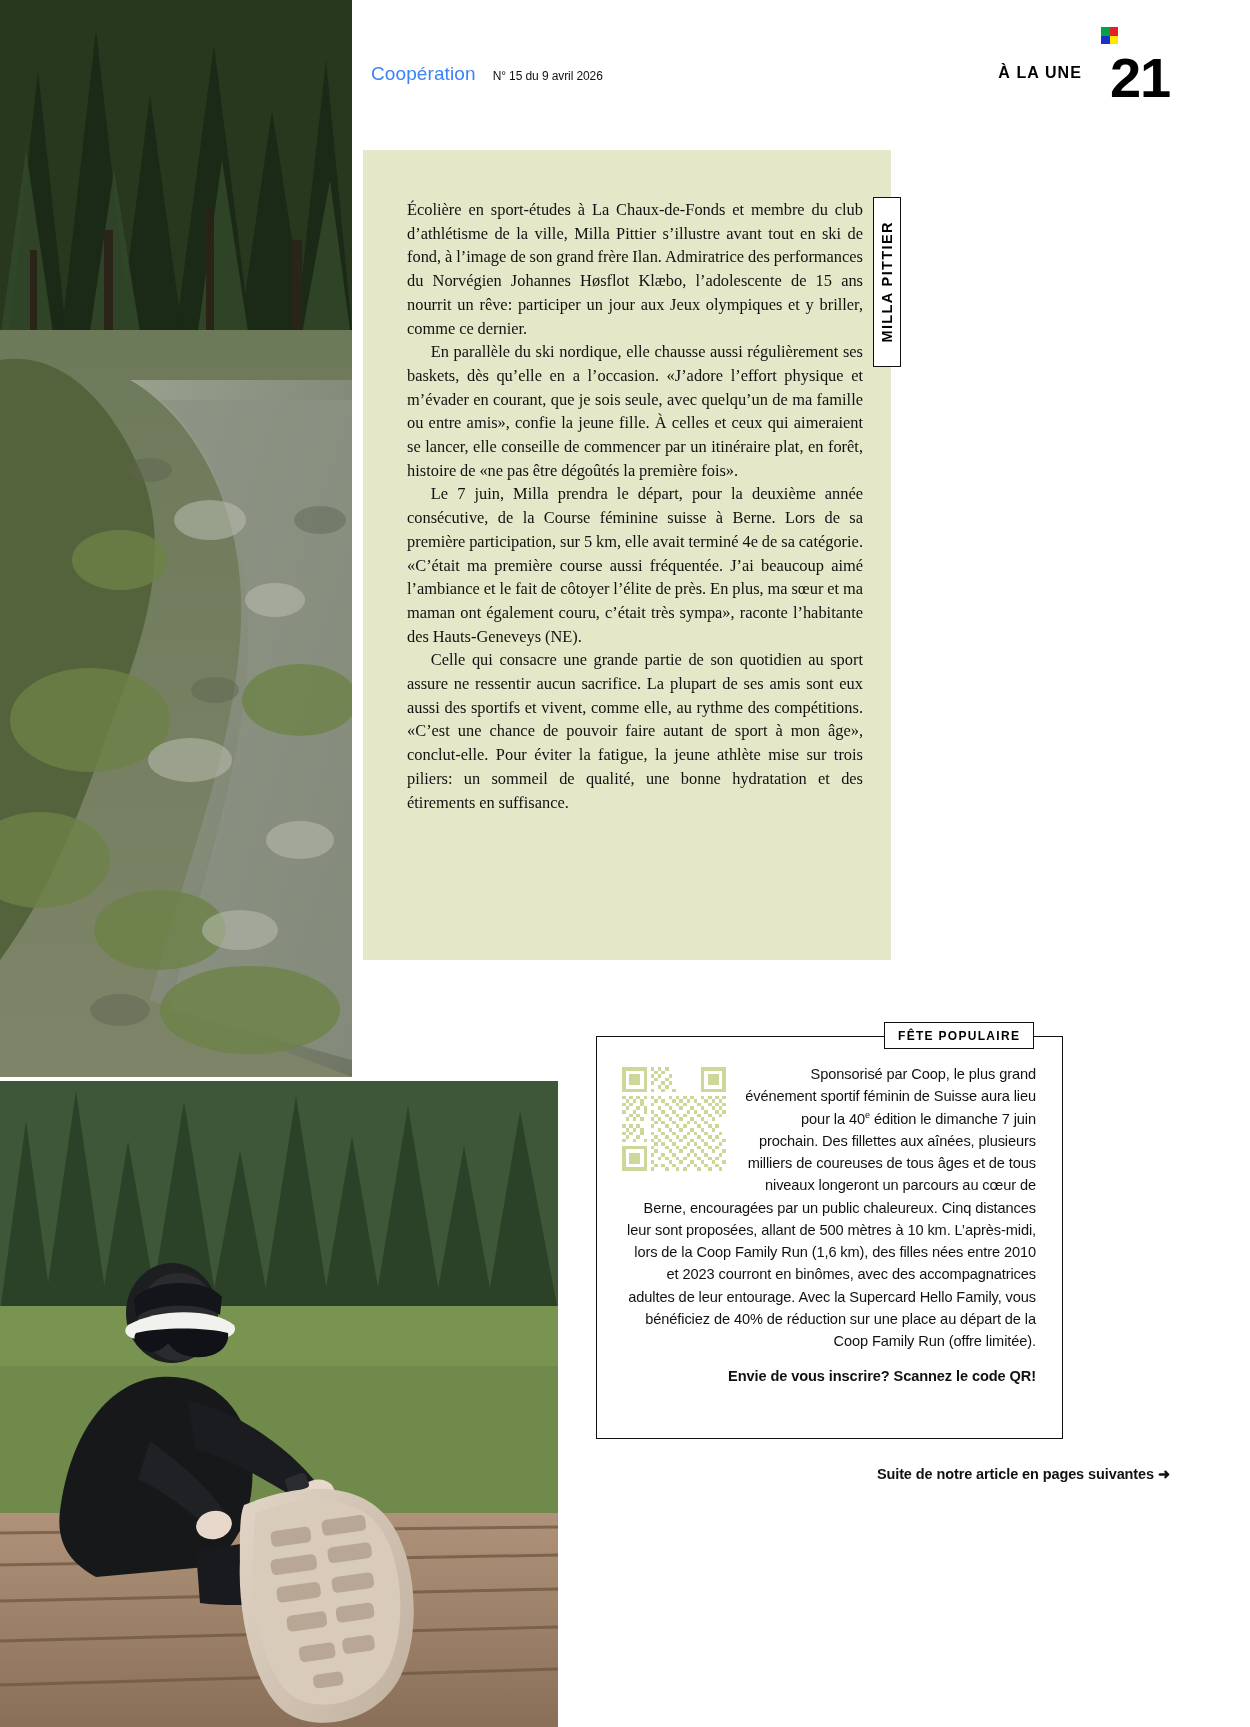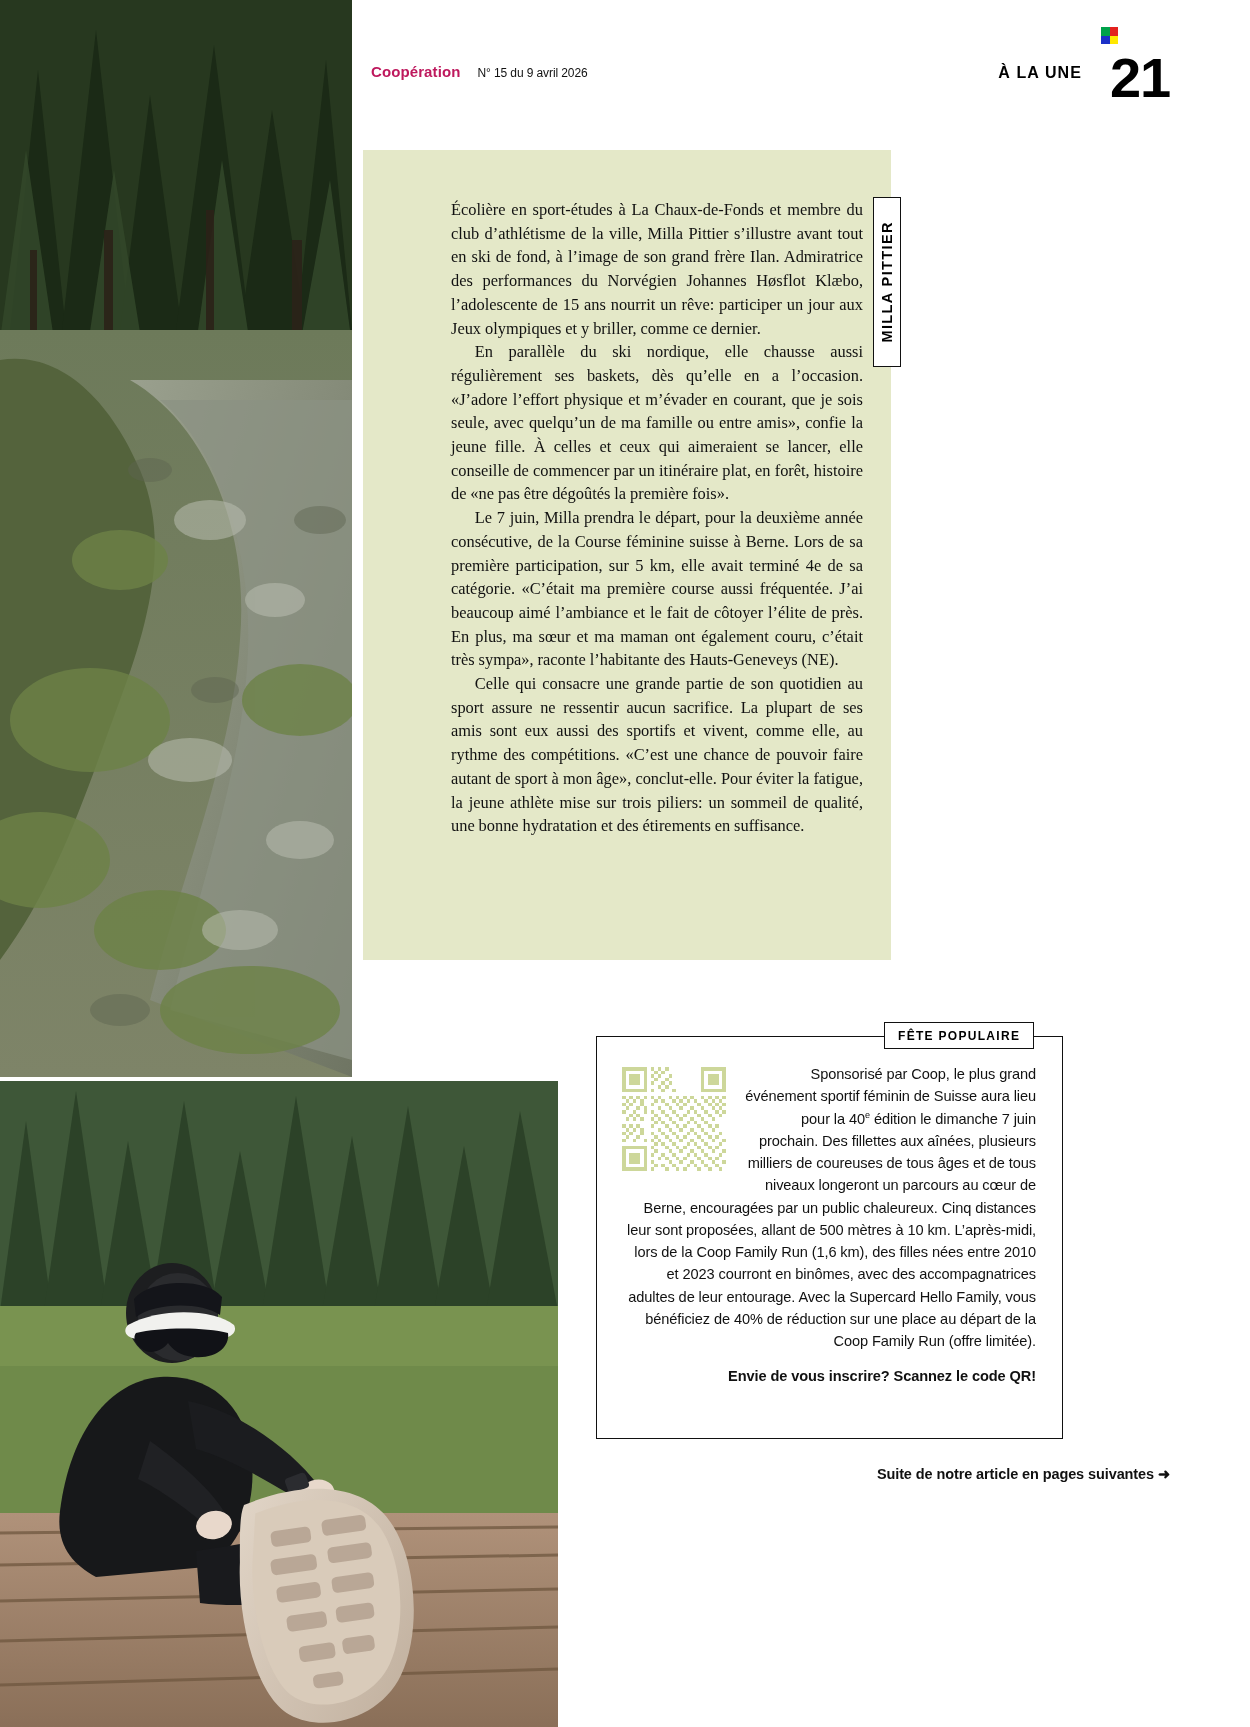--- a/index.html
+++ b/index.html
@@ -31,21 +31,21 @@
   }
   .ph-svg { display: block; width: 100%; height: 100%; }
 
   
   .masthead {
     position: absolute; left: 371px; top: 63px;
     display: flex; align-items: baseline; gap: 17px;
     font-family: "Liberation Sans", sans-serif;
     white-space: nowrap;
   }
-  .masthead .brand { font-size: 15px; font-weight: 700; color: #be185d; letter-spacing: .1px; }
+  .masthead .brand { font-size: 19px; font-weight: 400; color: #3b82f6; letter-spacing: .1px; }
   .masthead .issue { font-size: 12px; font-weight: 400; color: #111; letter-spacing: -.1px; }
 
   .rubric {
     position: absolute; right: 168px; top: 64px;
     font-family: "Liberation Sans", sans-serif;
     font-size: 16px; font-weight: 700; color: #000;
     letter-spacing: 1.1px;
   }
   .folio {
     position: absolute; right: 80px; top: 50px;
@@ -66,21 +66,20 @@
     font-size: 37px; font-weight: 400; color: #111;
     text-align: center; letter-spacing: .2px;
     margin-bottom: 36px;
   }
   .body-copy {
     font-family: "Liberation Serif", serif;
     font-size: 16.4px; line-height: 1.445;
     color: #111; text-align: justify;
     -webkit-hyphens: auto; hyphens: auto;
     word-spacing: -0.2px;
-    margin-left: 44px;
   }
   .body-copy p { text-indent: 0; }
   .body-copy p + p { text-indent: 1.45em; }
 
   
   .byline-tab {
     position: absolute; left: 873px; top: 197px;
     width: 28px; height: 170px;
     border: 1.6px solid #111; background: #fff;
     display: flex; align-items: center; justify-content: center;

